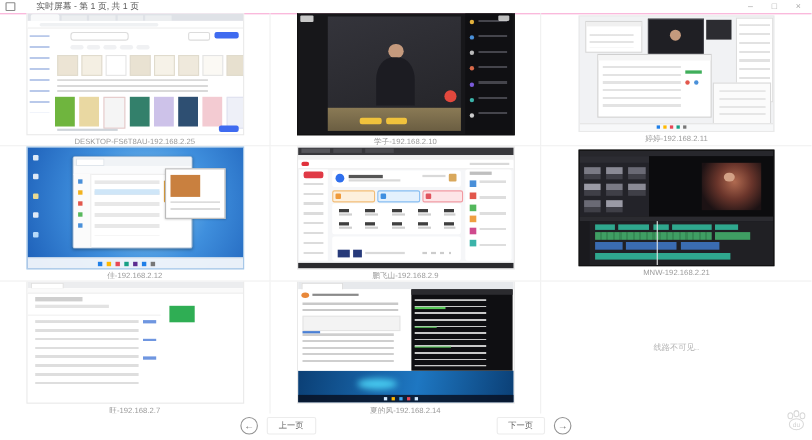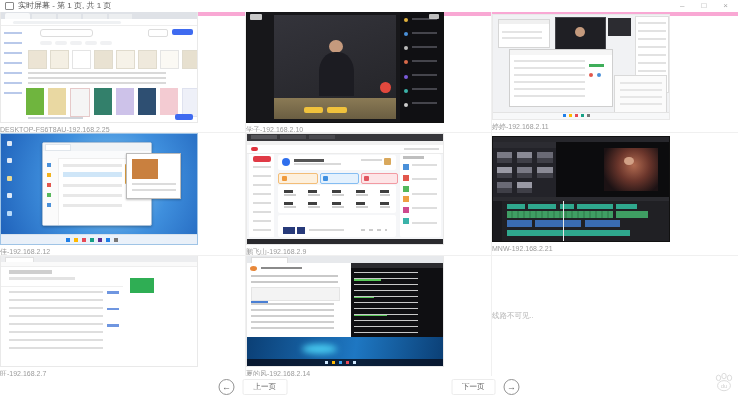--- a/index.html
+++ b/index.html
@@ -1,29 +1,29 @@
 <!DOCTYPE html>
 <html><head>
 <meta charset="utf-8">
 <style>
   html,body{margin:0;padding:0;background:#fff;font-family:"Liberation Sans",sans-serif;}
   .app{position:relative;width:738px;height:400px;background:#ffffff;overflow:hidden;}
 
   
   .titlebar{position:absolute;top:0;left:0;width:738px;height:12px;background:#fff;
-            border-bottom:4px solid #f9a8d4;display:flex;align-items:center;}
+            border-bottom:1px solid #f9a8d4;display:flex;align-items:center;gap:15px;}
   .appicon{width:7px;height:6px;border:1px solid #8a8a8a;border-radius:1px;margin:0 4px 0 5px;flex:none;}
   .apptitle{font-size:8px;color:#5a5a5a;line-height:1;white-space:nowrap;}
   .winctrls{position:absolute;right:10px;top:0;height:12px;display:flex;align-items:center;gap:17px;}
   .winctrls span{font-size:8px;color:#a6a6a6;line-height:1;cursor:default;}
 
   
   .grid{position:absolute;top:12px;left:0;width:738px;height:364px;display:grid;
         grid-template-columns:246px 246px 246px;grid-template-rows:121px 123px 120px;}
-  .cell{display:flex;flex-direction:column;justify-content:center;
+  .cell{display:flex;flex-direction:column;align-items:center;justify-content:center;
         border-right:1px solid #f0f0f0;border-bottom:1px solid #f0f0f0;overflow:hidden;}
   .cell:nth-child(3n){border-right:none;}
   .cell:nth-child(n+7){border-bottom:none;}
   .caption{font-size:7px;color:#9b9b9b;margin-top:3px;line-height:1;white-space:nowrap;}
   .offline{font-size:7.5px;color:#b3b3b3;}
 
   
   .t{position:relative;overflow:hidden;flex:none;background:#fff;border:1px solid #e9e9e9;}
   .tw{width:196px;height:110px;}
   .tn{width:176px;height:104px;}

